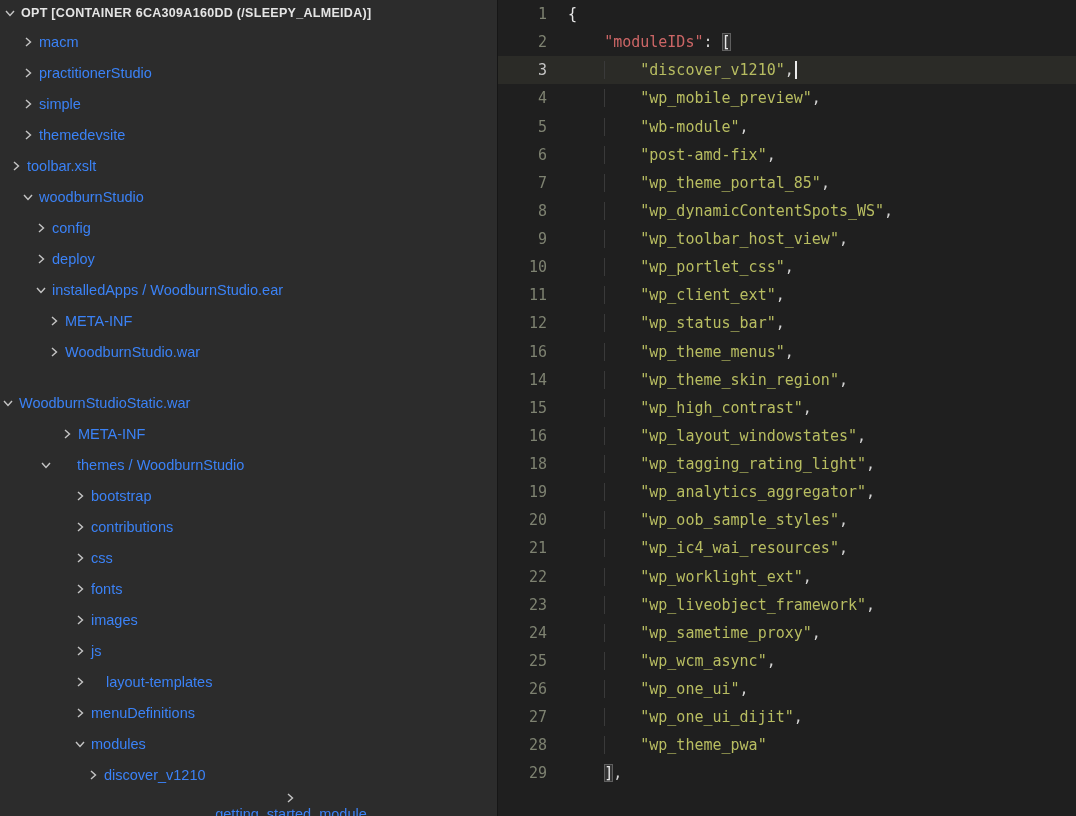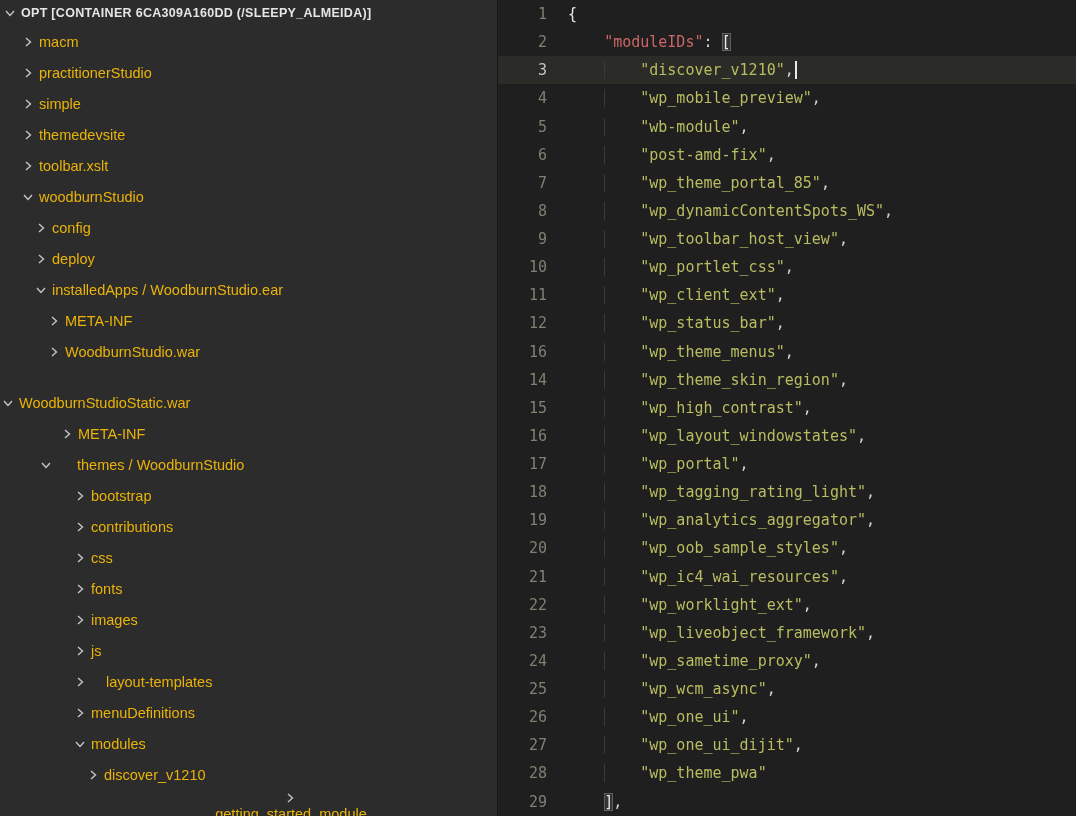--- a/index.html
+++ b/index.html
@@ -24,21 +24,21 @@
   }
   .trow {
     height: 31px; display: flex; align-items: center;
     font-size: 14.5px; white-space: nowrap; cursor: pointer;
   }
   .chev {
     width: 16px; height: 16px; flex: none; margin-right: 3px;
     display: flex; align-items: center; justify-content: center;
   }
   .chev svg { display: block; }
-  .tlabel { color: #eab308; }
+  .tlabel { color: #3b82f6; }
 
   .handle { width: 1px; flex: none; background: #161616; }
 
   
   .editor {
     flex: 1; overflow: hidden; position: relative;
     background: var(--editor-bg, #1f1f1f);
     font-family: "DejaVu Sans Mono", monospace;
     font-size: 15px;
   }
@@ -107,21 +107,21 @@
           <span class="tlabel">simple</span>
         </div>
         <div class="trow" style="padding-left: 20px;">
           <span class="chev">
             <svg width="16" height="16" viewBox="0 0 16 16">
               <polyline points="6,4 10.5,8 6,12" fill="none" stroke="#c5c5c5" stroke-width="1.4"></polyline>
             </svg>
           </span>
           <span class="tlabel">themedevsite</span>
         </div>
-        <div class="trow" style="padding-left: 20px;">
+        <div class="trow" style="padding-left: 8px;">
           <span class="chev">
             <svg width="16" height="16" viewBox="0 0 16 16">
               <polyline points="6,4 10.5,8 6,12" fill="none" stroke="#c5c5c5" stroke-width="1.4"></polyline>
             </svg>
           </span>
           <span class="tlabel">toolbar.xslt</span>
         </div>
         <div class="trow" style="padding-left: 20px;">
           <span class="chev">
             <svg width="16" height="16" viewBox="0 0 16 16">
@@ -306,21 +306,20 @@
         <div class="line"><span class="ln">7</span><span class="lc"><span>    </span><span class="ig">    </span><span class="tk-string">"wp_theme_portal_85"</span><span class="tk-plain">,</span></span></div>
         <div class="line"><span class="ln">8</span><span class="lc"><span>    </span><span class="ig">    </span><span class="tk-string">"wp_dynamicContentSpots_WS"</span><span class="tk-plain">,</span></span></div>
         <div class="line"><span class="ln">9</span><span class="lc"><span>    </span><span class="ig">    </span><span class="tk-string">"wp_toolbar_host_view"</span><span class="tk-plain">,</span></span></div>
         <div class="line"><span class="ln">10</span><span class="lc"><span>    </span><span class="ig">    </span><span class="tk-string">"wp_portlet_css"</span><span class="tk-plain">,</span></span></div>
         <div class="line"><span class="ln">11</span><span class="lc"><span>    </span><span class="ig">    </span><span class="tk-string">"wp_client_ext"</span><span class="tk-plain">,</span></span></div>
         <div class="line"><span class="ln">12</span><span class="lc"><span>    </span><span class="ig">    </span><span class="tk-string">"wp_status_bar"</span><span class="tk-plain">,</span></span></div>
         <div class="line"><span class="ln">16</span><span class="lc"><span>    </span><span class="ig">    </span><span class="tk-string">"wp_theme_menus"</span><span class="tk-plain">,</span></span></div>
         <div class="line"><span class="ln">14</span><span class="lc"><span>    </span><span class="ig">    </span><span class="tk-string">"wp_theme_skin_region"</span><span class="tk-plain">,</span></span></div>
         <div class="line"><span class="ln">15</span><span class="lc"><span>    </span><span class="ig">    </span><span class="tk-string">"wp_high_contrast"</span><span class="tk-plain">,</span></span></div>
         <div class="line"><span class="ln">16</span><span class="lc"><span>    </span><span class="ig">    </span><span class="tk-string">"wp_layout_windowstates"</span><span class="tk-plain">,</span></span></div>
-        <div class="line"><span class="ln">17</span><span class="lc"><span>    </span><span class="ig">    </span><span class="tk-string">"wp_portal"</span><span class="tk-plain">,</span></span></div>
         <div class="line"><span class="ln">18</span><span class="lc"><span>    </span><span class="ig">    </span><span class="tk-string">"wp_tagging_rating_light"</span><span class="tk-plain">,</span></span></div>
         <div class="line"><span class="ln">19</span><span class="lc"><span>    </span><span class="ig">    </span><span class="tk-string">"wp_analytics_aggregator"</span><span class="tk-plain">,</span></span></div>
         <div class="line"><span class="ln">20</span><span class="lc"><span>    </span><span class="ig">    </span><span class="tk-string">"wp_oob_sample_styles"</span><span class="tk-plain">,</span></span></div>
         <div class="line"><span class="ln">21</span><span class="lc"><span>    </span><span class="ig">    </span><span class="tk-string">"wp_ic4_wai_resources"</span><span class="tk-plain">,</span></span></div>
         <div class="line"><span class="ln">22</span><span class="lc"><span>    </span><span class="ig">    </span><span class="tk-string">"wp_worklight_ext"</span><span class="tk-plain">,</span></span></div>
         <div class="line"><span class="ln">23</span><span class="lc"><span>    </span><span class="ig">    </span><span class="tk-string">"wp_liveobject_framework"</span><span class="tk-plain">,</span></span></div>
         <div class="line"><span class="ln">24</span><span class="lc"><span>    </span><span class="ig">    </span><span class="tk-string">"wp_sametime_proxy"</span><span class="tk-plain">,</span></span></div>
         <div class="line"><span class="ln">25</span><span class="lc"><span>    </span><span class="ig">    </span><span class="tk-string">"wp_wcm_async"</span><span class="tk-plain">,</span></span></div>
         <div class="line"><span class="ln">26</span><span class="lc"><span>    </span><span class="ig">    </span><span class="tk-string">"wp_one_ui"</span><span class="tk-plain">,</span></span></div>
         <div class="line"><span class="ln">27</span><span class="lc"><span>    </span><span class="ig">    </span><span class="tk-string">"wp_one_ui_dijit"</span><span class="tk-plain">,</span></span></div>

